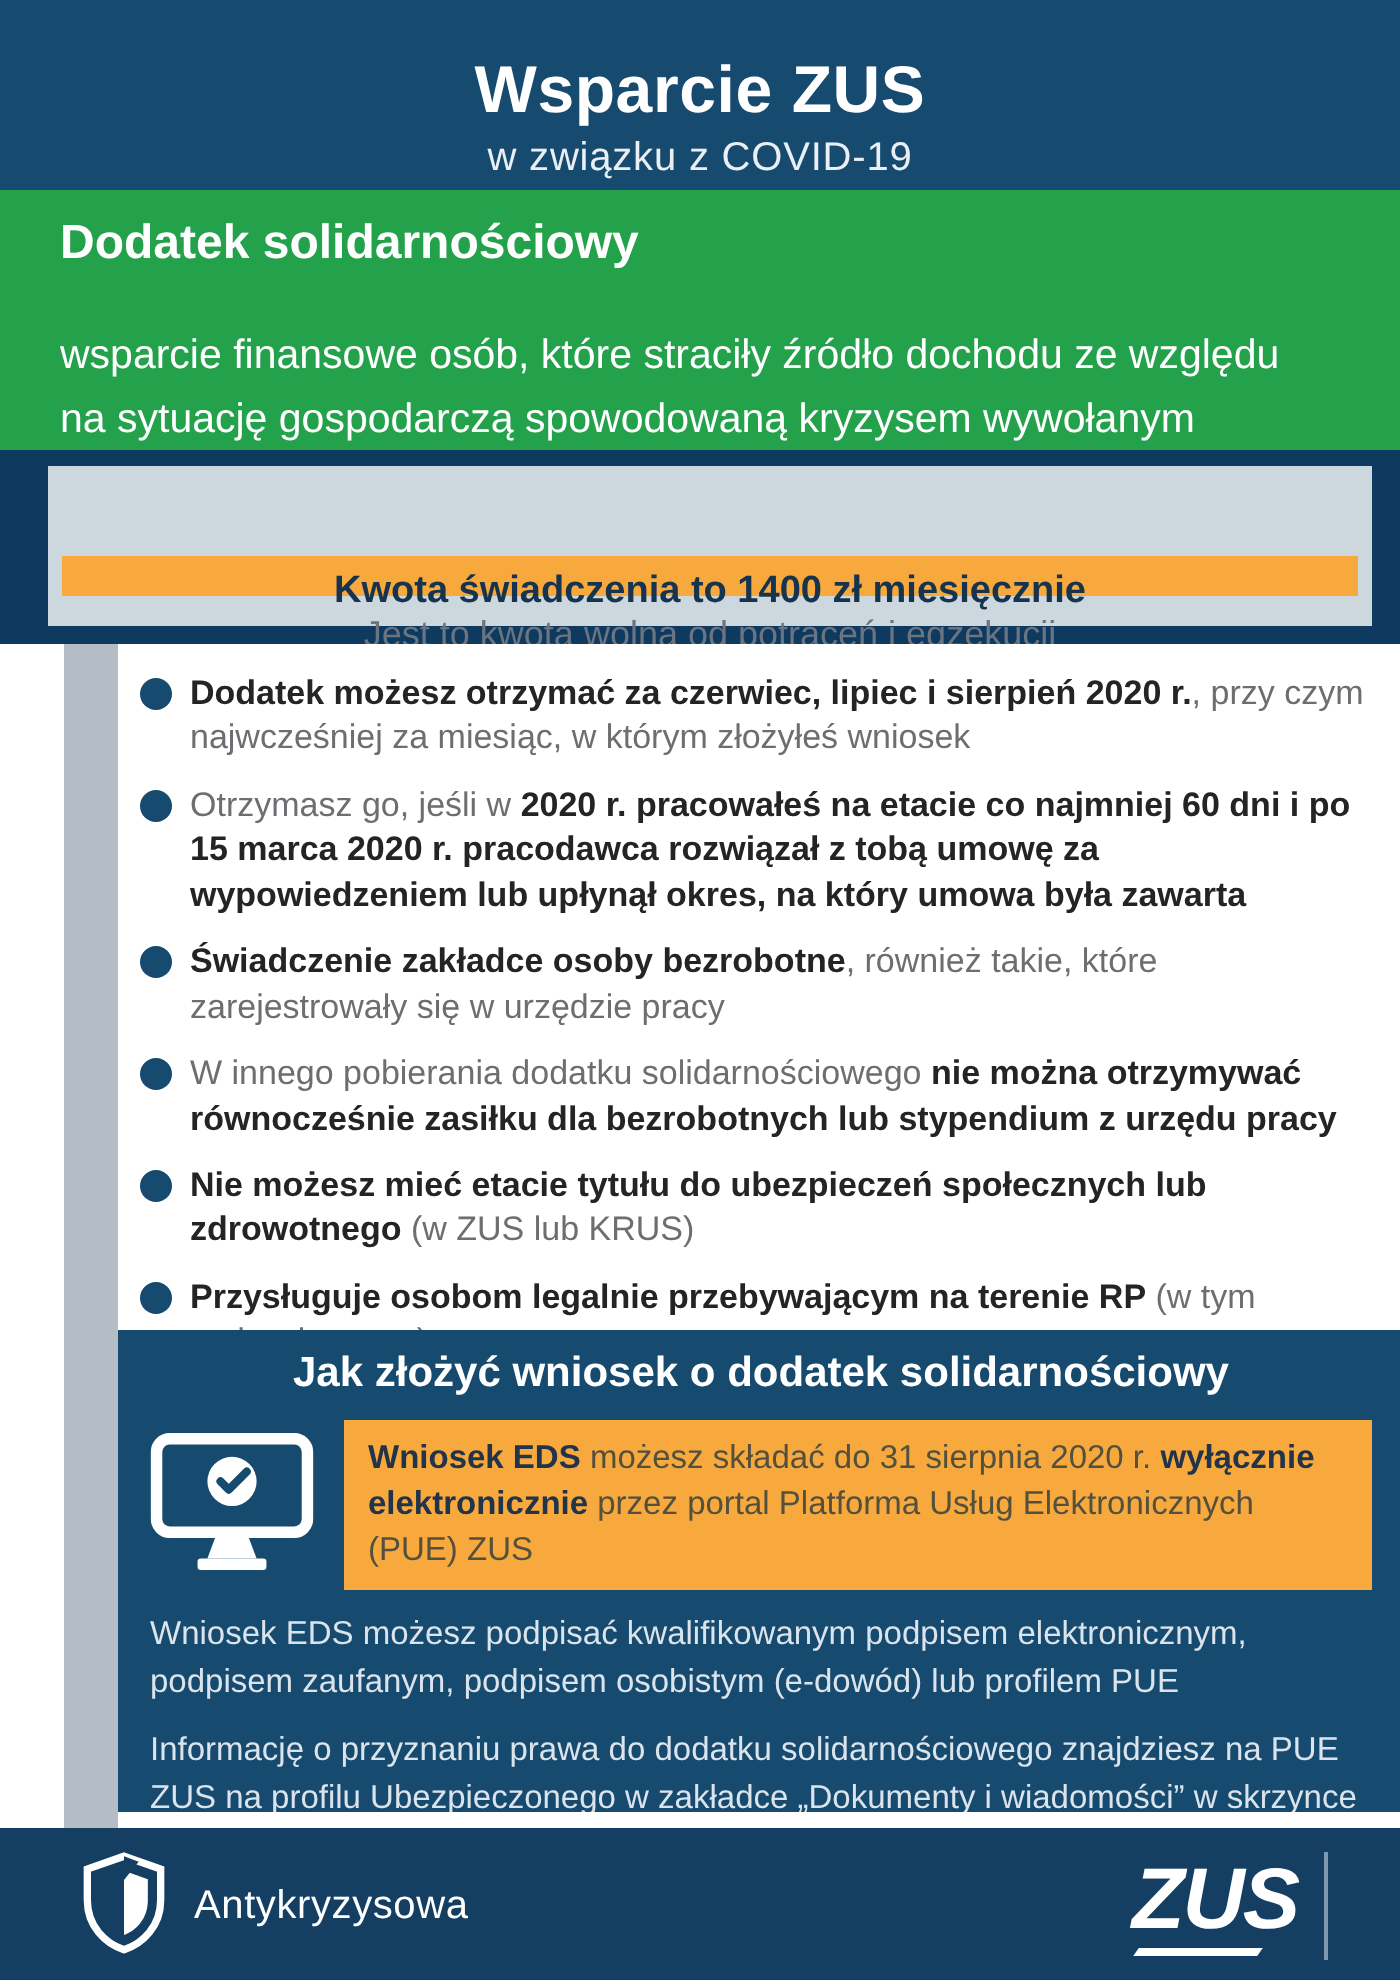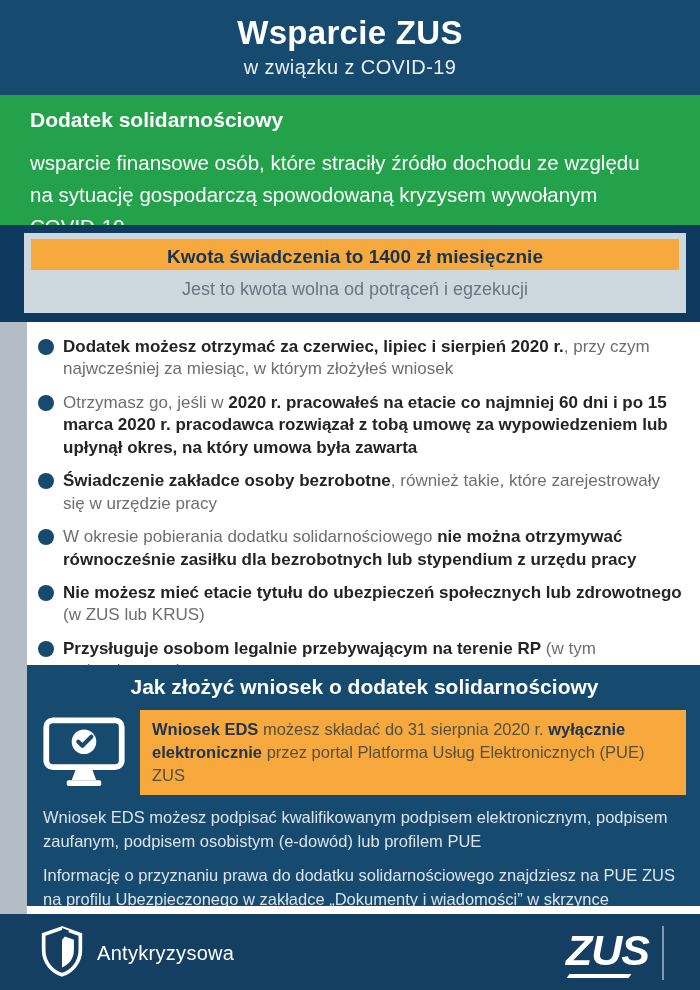--- a/index.html
+++ b/index.html
@@ -5,40 +5,40 @@
 <style>
   * { margin:0; padding:0; box-sizing:border-box; }
   html,body { width:700px; }
   body {
     font-family:"Liberation Sans","DejaVu Sans",sans-serif;
     width:700px; height:990px; background:#fff; overflow:hidden;
   }
   .page { width:700px; height:990px; display:flex; flex-direction:column; }
 
   
-  .hdr { height:95px; background:var(--navy); text-align:center; padding-top:14px; flex:0 0 auto; }
+  .hdr { height:95px; background:var(--navy); text-align:center; padding-top:26px; flex:0 0 auto; }
   .hdr-title { font-size:33px; font-weight:bold; color:#fff; letter-spacing:.3px; }
   .hdr-sub { font-size:20px; font-weight:300; color:#e9eff4; margin-top:4px; letter-spacing:.4px; }
 
   
   .hero { height:130px; background:var(--green); color:#fff; padding:11px 32px 0 30px; flex:0 0 auto; }
-  .hero-title { font-size:21px; font-weight:bold; margin:2px 0 15px; }
+  .hero-title { font-size:24px; font-weight:bold; margin:2px 0 26px; }
   .hero-desc { font-size:20.5px; font-weight:400; line-height:1.55; max-width:648px; }
 
   
   .band { height:97px; background:var(--band-navy); padding:8px 14px 0 24px; flex:0 0 auto; }
   .panel { background:var(--light-blue); height:80px; padding:6px 7px 0; }
   .amount-headline {
-    background:var(--orange); height:31px; line-height:35px; text-align:center;
-    font-size:19px; font-weight:bold; color:var(--amount-text);
+    background:var(--orange); height:20px; line-height:35px; text-align:center;
+    font-size:19px; font-weight:bold; color:var(--amount-text);margin-top:39px;
   }
   .amount-note { text-align:center; font-size:18px; color:#6b7480; padding-top:9px; }
 
   
-  .middle { display:flex; flex:1 1 auto; }
+  .middle { display:flex; flex:1 1 auto;padding-left:32px; }
   .strip { width:27px; background:var(--strip-gray); flex:0 0 27px; }
   .mid-col { flex:1; display:flex; flex-direction:column; }
 
   .bullets { background:#fff; height:343px; padding:14px 14px 0 11px; overflow:hidden; }
   .bullet-item { display:flex; gap:9px; margin-bottom:11px; }
   .dot { width:16px; height:16px; border-radius:50%; background:var(--navy); flex:0 0 16px; margin-top:3px; }
   .bullet-text { font-size:17px; line-height:1.32; }
   .seg-b { font-weight:bold; color:var(--text-dark); }
   .seg-n { color:var(--text-gray); }
 
@@ -100,21 +100,21 @@
           <div class="bullet-item">
             <span class="dot"></span>
             <div class="bullet-text"><span class="seg-n">Otrzymasz go, jeśli w </span><span class="seg-b">2020 r. pracowałeś na etacie co najmniej 60 dni i po 15 marca 2020 r. pracodawca rozwiązał z tobą umowę za wypowiedzeniem lub upłynął okres, na który umowa była zawarta</span></div>
           </div>
           <div class="bullet-item">
             <span class="dot"></span>
             <div class="bullet-text"><span class="seg-b">Świadczenie zakładce osoby bezrobotne</span><span class="seg-n">, również takie, które zarejestrowały się w urzędzie pracy</span></div>
           </div>
           <div class="bullet-item">
             <span class="dot"></span>
-            <div class="bullet-text"><span class="seg-n">W okresie pobierania dodatku solidarnościowego </span><span class="seg-b">nie można otrzymywać równocześnie zasiłku dla bezrobotnych lub stypendium z urzędu pracy</span></div>
+            <div class="bullet-text"><span class="seg-n">W innego pobierania dodatku solidarnościowego </span><span class="seg-b">nie można otrzymywać równocześnie zasiłku dla bezrobotnych lub stypendium z urzędu pracy</span></div>
           </div>
           <div class="bullet-item">
             <span class="dot"></span>
             <div class="bullet-text"><span class="seg-b">Nie możesz mieć etacie tytułu do ubezpieczeń społecznych lub zdrowotnego</span><span class="seg-n"> (w ZUS lub KRUS)</span></div>
           </div>
           <div class="bullet-item">
             <span class="dot"></span>
             <div class="bullet-text"><span class="seg-b">Przysługuje osobom legalnie przebywającym na terenie RP</span><span class="seg-n"> (w tym cudzoziemcom)</span></div>
           </div>
         </section>

